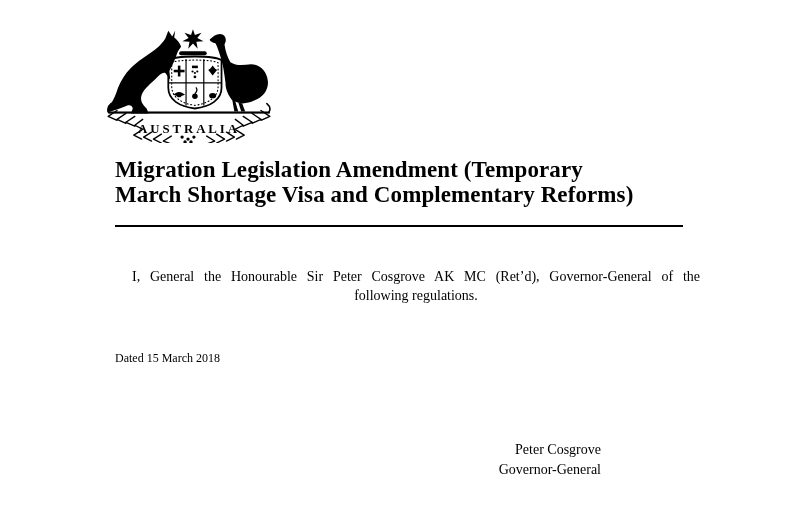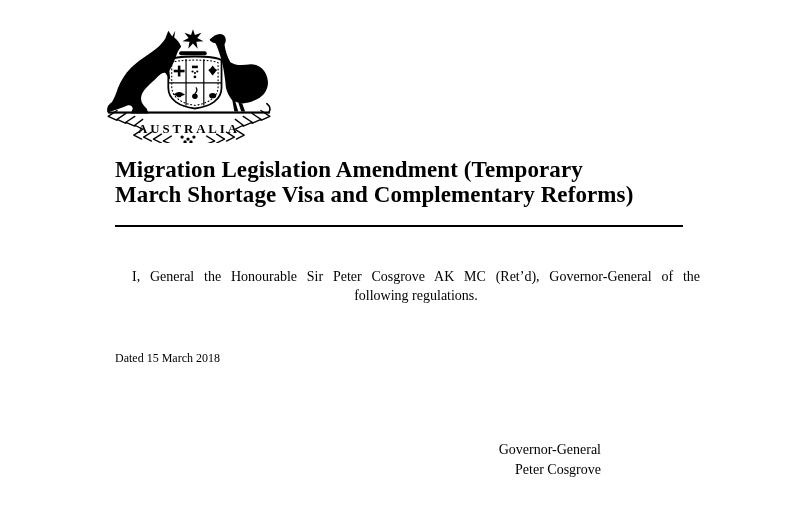--- a/index.html
+++ b/index.html
@@ -165,17 +165,17 @@
   </h1>
 
   <p class="preamble">
     <span class="just">I, General the Honourable Sir Peter Cosgrove AK MC (Ret’d), Governor-General of the</span>
     <span class="last">following regulations.</span>
   </p>
 
   <p class="dated">Dated 15 March 2018</p>
 
   <div class="signature">
+    <div>Peter Cosgrove</div>
     <div>Governor-General</div>
-    <div>Peter Cosgrove</div>
   </div>
 
 </div>
 
 </body></html>

